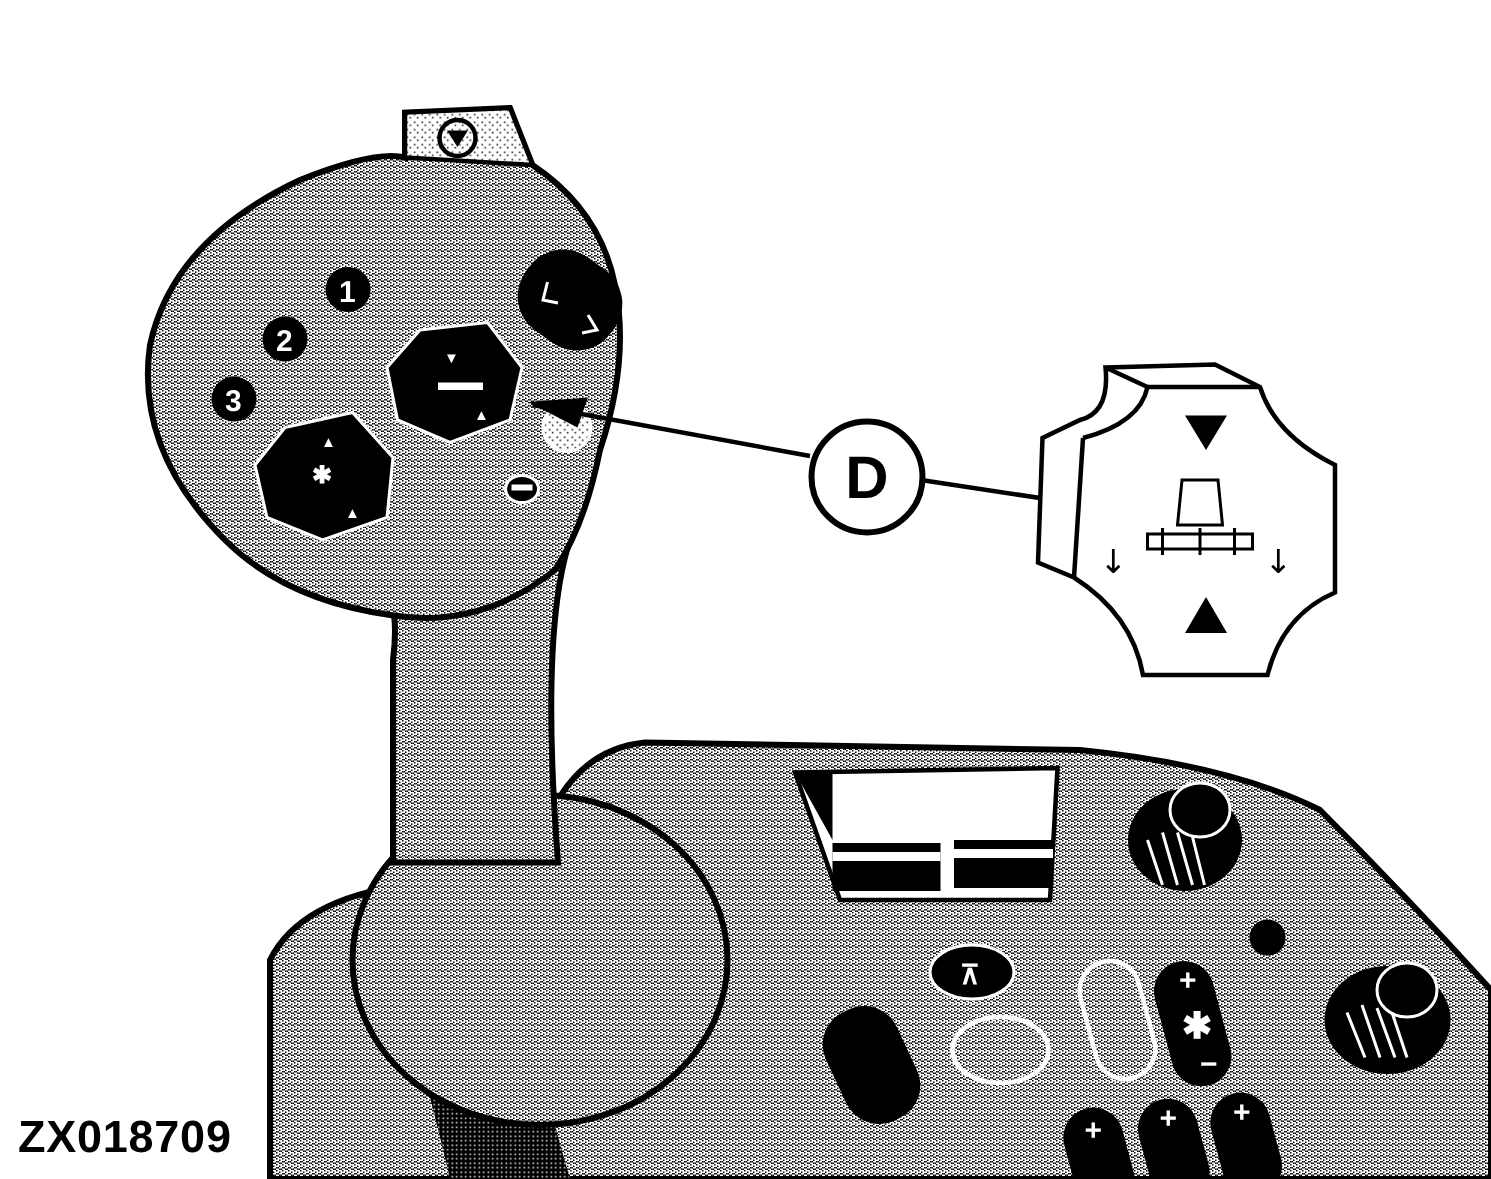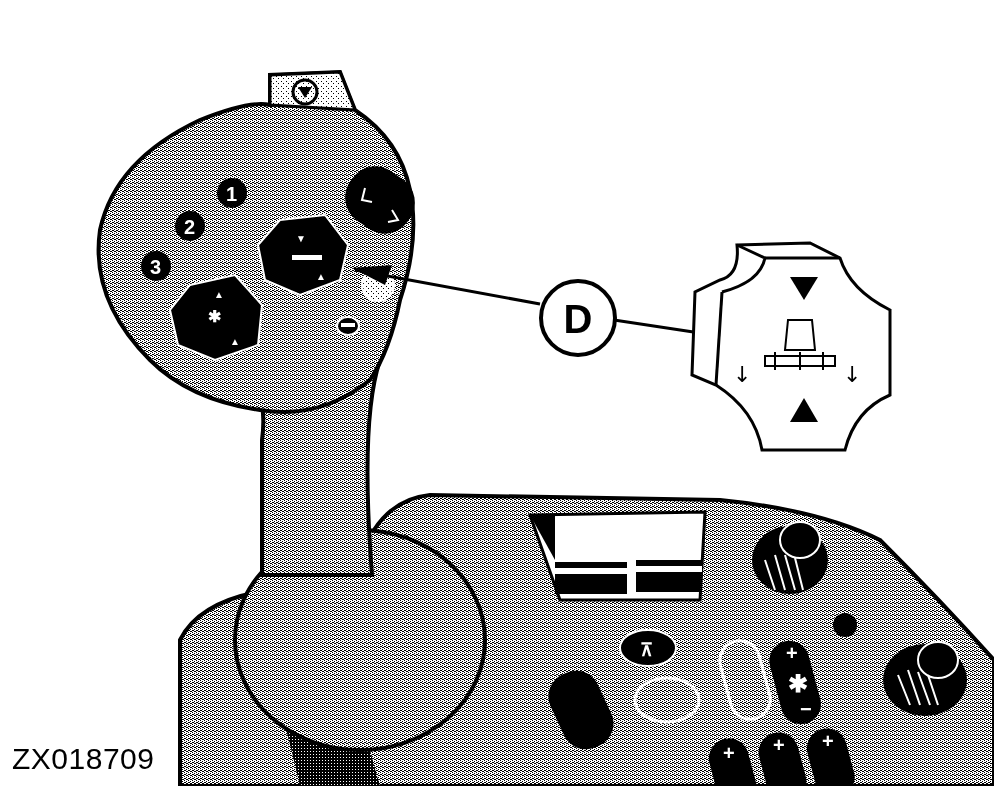--- a/index.html
+++ b/index.html
@@ -1,18 +1,18 @@
 <!DOCTYPE html>
 <html><head>
 <meta charset="utf-8">
 <style>
   html, body { margin:0; padding:0; background:#ffffff; }
   body { width:994px; height:786px; position:relative; overflow:hidden; font-family:"Liberation Sans", sans-serif; }
   svg { position:absolute; left:0; top:0; }
-  .caption { position:absolute; left:12px; top:742px; font-size:30px; font-weight:normal; color:#000; letter-spacing:0.5px; font-family:"Liberation Sans", sans-serif; }
+  .caption { position:absolute; left:12px; top:742px; font-size:30px; font-weight:bold; color:#000; letter-spacing:0.5px; font-family:"Liberation Sans", sans-serif; }
   .callout-label { position:absolute; left:540px; top:288px; width:76px; height:62px; text-align:center; line-height:62px; font-size:40px; font-weight:bold; color:#000; font-family:"Liberation Sans", sans-serif; }
   .btn-num { font-family:"Liberation Sans", sans-serif; font-weight:bold; fill:#fff; font-size:20px; }
 </style>
 </head>
 <body>
 
 <svg width="994" height="786" viewBox="0 0 994 786" xmlns="http://www.w3.org/2000/svg">
   <defs>
     <pattern id="dither" width="4" height="4" patternUnits="userSpaceOnUse">
       <rect width="4" height="4" fill="#fff"></rect>

